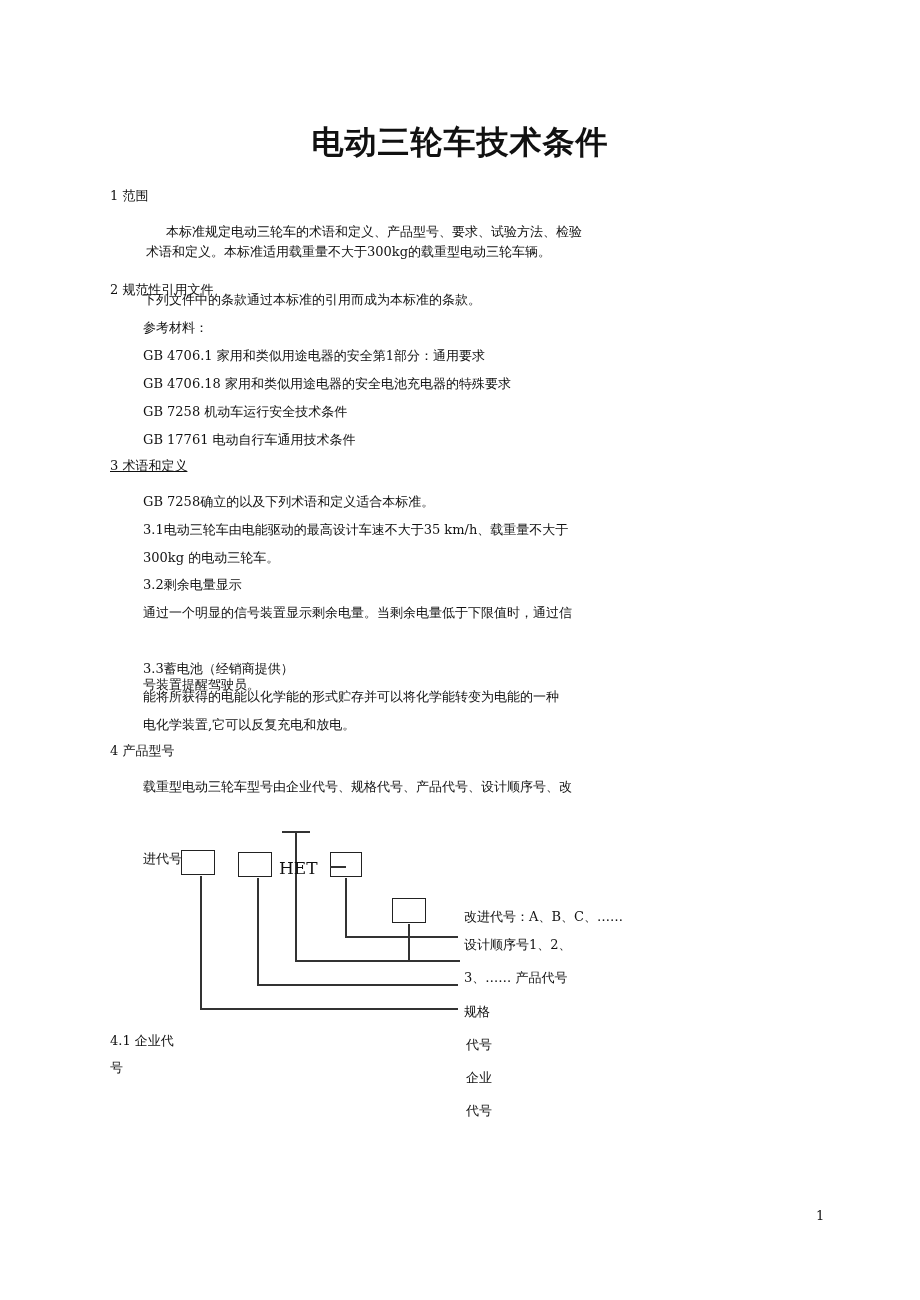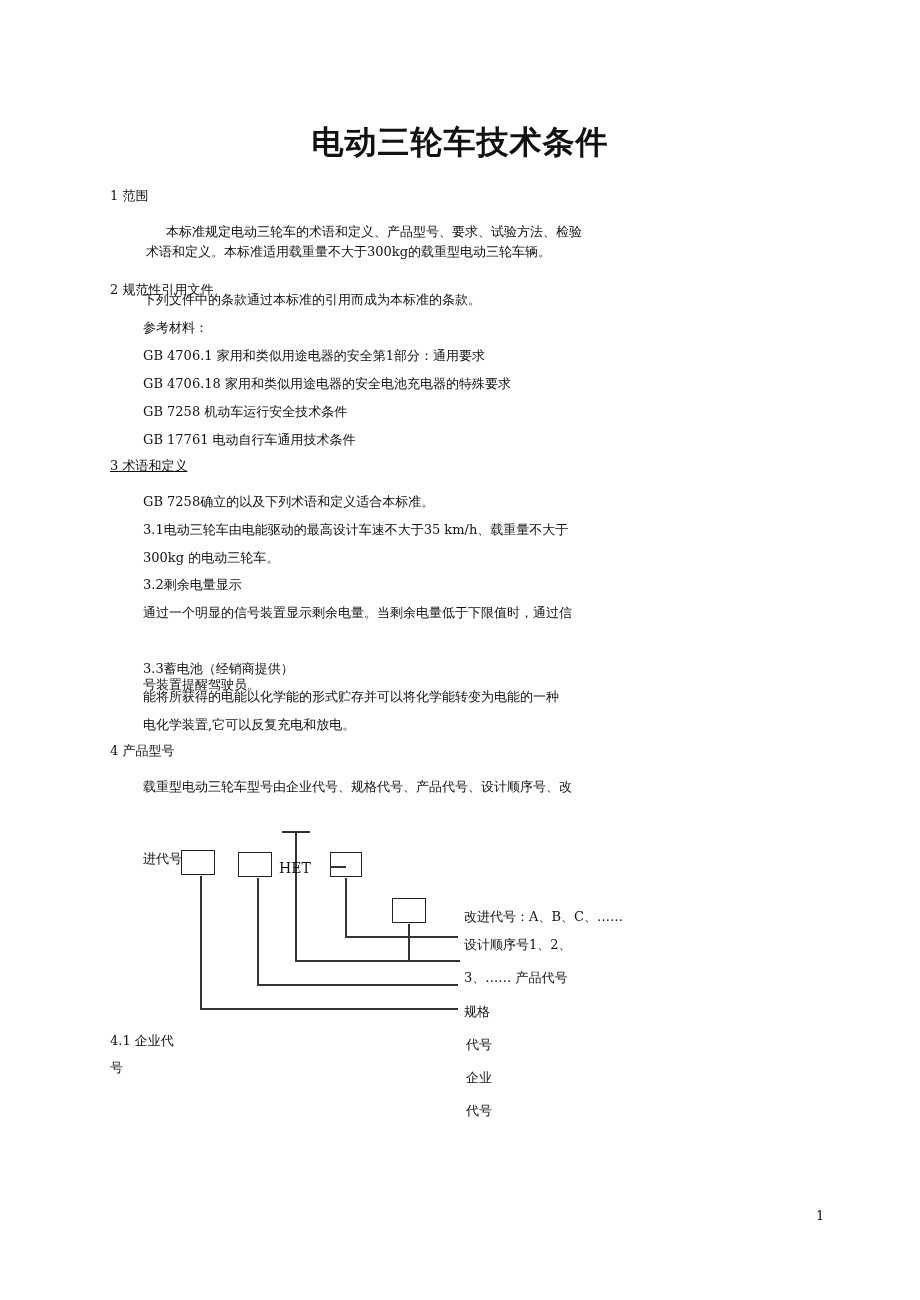--- a/index.html
+++ b/index.html
@@ -52,21 +52,21 @@
   <div class="ln" style="left:295px;top:960px;width:165px;height:1.5px;"></div>
 
   <div class="box" style="left:181px;top:850px;width:34px;height:25px;"></div>
   <div class="ln" style="left:200px;top:876px;width:1.5px;height:133px;"></div>
   <div class="ln" style="left:200px;top:1008px;width:258px;height:1.5px;"></div>
 
   <div class="box" style="left:238px;top:852px;width:34px;height:25px;"></div>
   <div class="ln" style="left:257px;top:878px;width:1.5px;height:107px;"></div>
   <div class="ln" style="left:257px;top:984px;width:201px;height:1.5px;"></div>
 
-  <div class="t" style="left:279px;top:856px;font-size:14px;">HET</div>
+  <div class="t" style="left:279px;top:856px;font-size:17px;">HET</div>
 
   <div class="box" style="left:330px;top:852px;width:32px;height:25px;"></div>
   <div class="ln" style="left:330px;top:866px;width:16px;height:1.5px;"></div>
   <div class="ln" style="left:345px;top:878px;width:1.5px;height:59px;"></div>
   <div class="ln" style="left:345px;top:936px;width:113px;height:1.5px;"></div>
 
   <div class="box" style="left:392px;top:898px;width:34px;height:25px;"></div>
   <div class="ln" style="left:408px;top:924px;width:1.5px;height:37px;"></div>
   <div class="ln" style="left:408px;top:960px;width:52px;height:1.5px;"></div>
 

